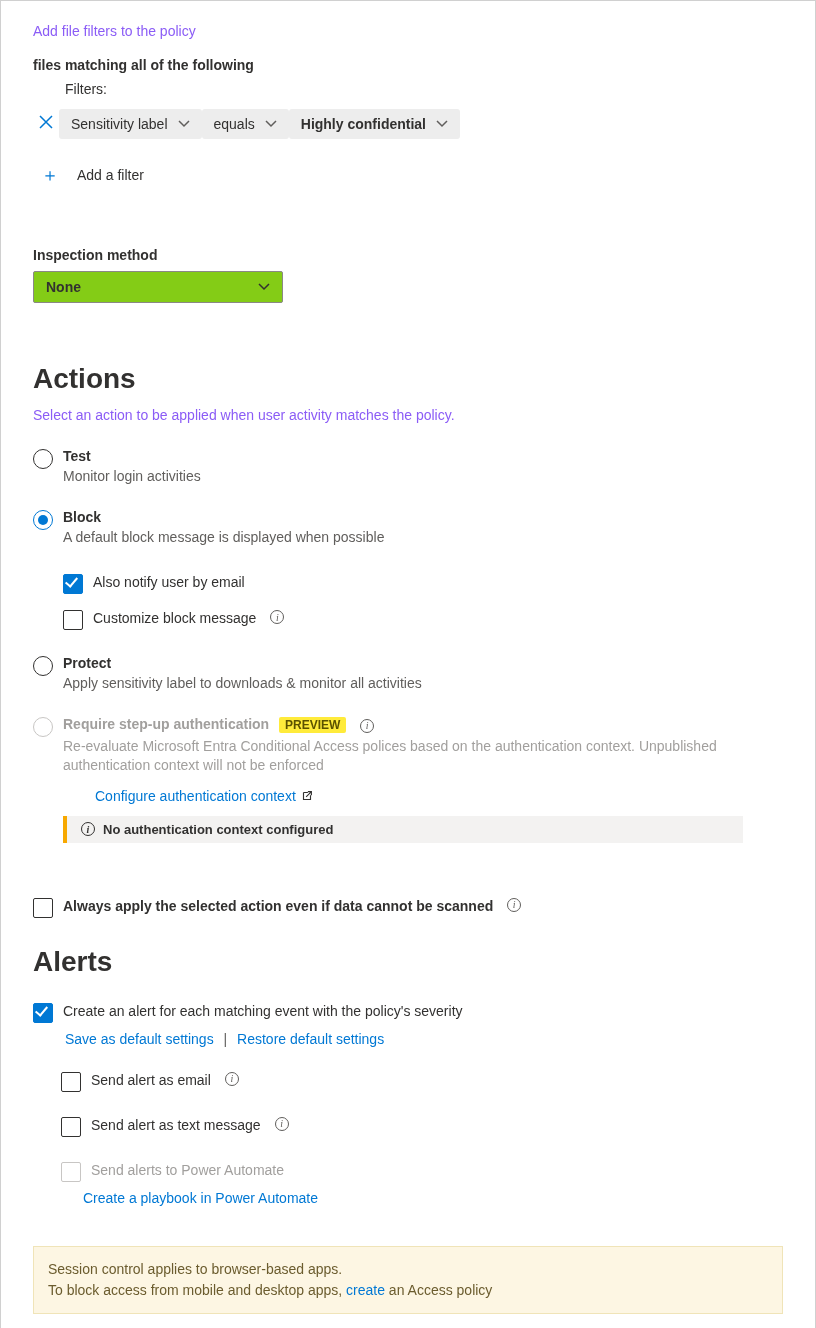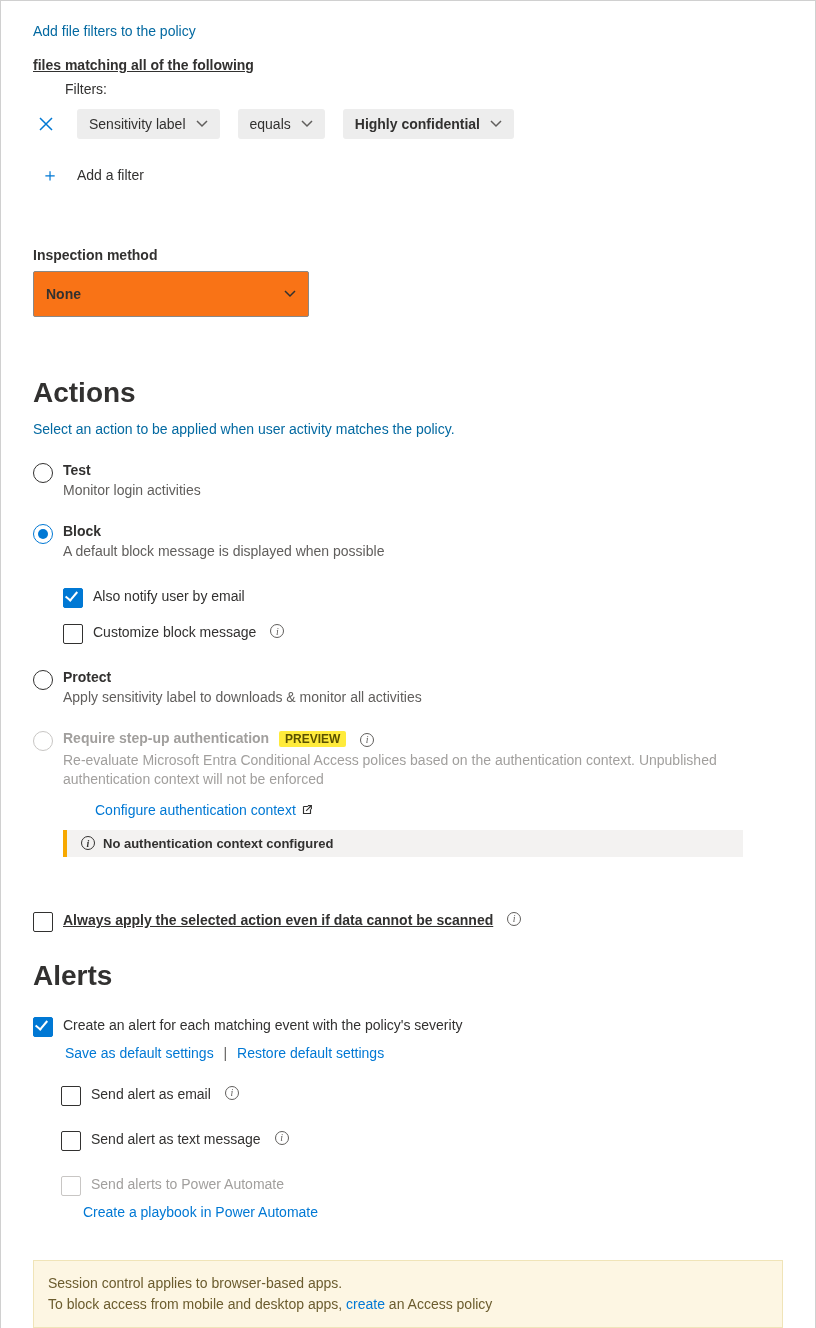--- a/index.html
+++ b/index.html
@@ -8,29 +8,29 @@
     background: #fff;
     font-family: "Segoe UI", -apple-system, BlinkMacSystemFont, sans-serif;
     font-size: 14px;
     color: #323130;
   }
   .panel {
     width: 816px;
     border: 1px solid #d0d0d0;
     padding: 22px 32px 18px 32px;
   }
-  .subtle   { color: #0369a1; }
-  .bold     { font-weight: 600; text-decoration: underline; }
+  .subtle   { color: #8b5cf6; }
+  .bold     { font-weight: 600; }
   .section-heading {
     font-size: 28px;
     font-weight: 600;
     margin: 42px 0 10px 0;
   }
   
-  .filter-row { display: flex; align-items: flex-end; gap: 18px; margin-top: 12px; }
+  .filter-row { display: flex; align-items: center; gap: 0; margin-top: 12px; }
   .chip {
     background: #ededed;
     border-radius: 3px;
     padding: 7px 12px;
     display: inline-flex;
     align-items: center;
     gap: 10px;
     font-size: 14px;
     color: #323130;
   }
@@ -44,29 +44,29 @@
   .chevron-down {
     display: inline-block;
   }
   .chevron-down svg { display:block; }
   .add-filter-row { display:flex; align-items:center; gap:10px; margin-top:22px; color:#323130;}
   .plus-icon { color:#0078d4; font-size:18px; padding:2px 8px; font-weight:300;}
   
   .insp-label { font-weight:700; margin-top:58px; }
   .faux-select {
     margin-top:8px;
-    width: 276px;
+    width: 250px;
     border:1px solid #8a8886;
     border-radius:2px;
-    padding:14px 12px;
+    padding:7px 12px;
     display:flex;
     justify-content:space-between;
     align-items:center;
     font-weight:600;
-    background:#f97316;
+    background:#84cc16;
   }
   
   .radio-row, .check-row { display:flex; align-items:flex-start; gap:10px; }
   .radio {
     width:20px; height:20px; border:1.5px solid #323130; border-radius:50%;
     flex:0 0 20px; margin-top:1px; position:relative;
   }
   .radio.checked { border-color:#0078d4; }
   .radio.checked::after {
     content:""; position:absolute; top:4px; left:4px; width:10px; height:10px;

